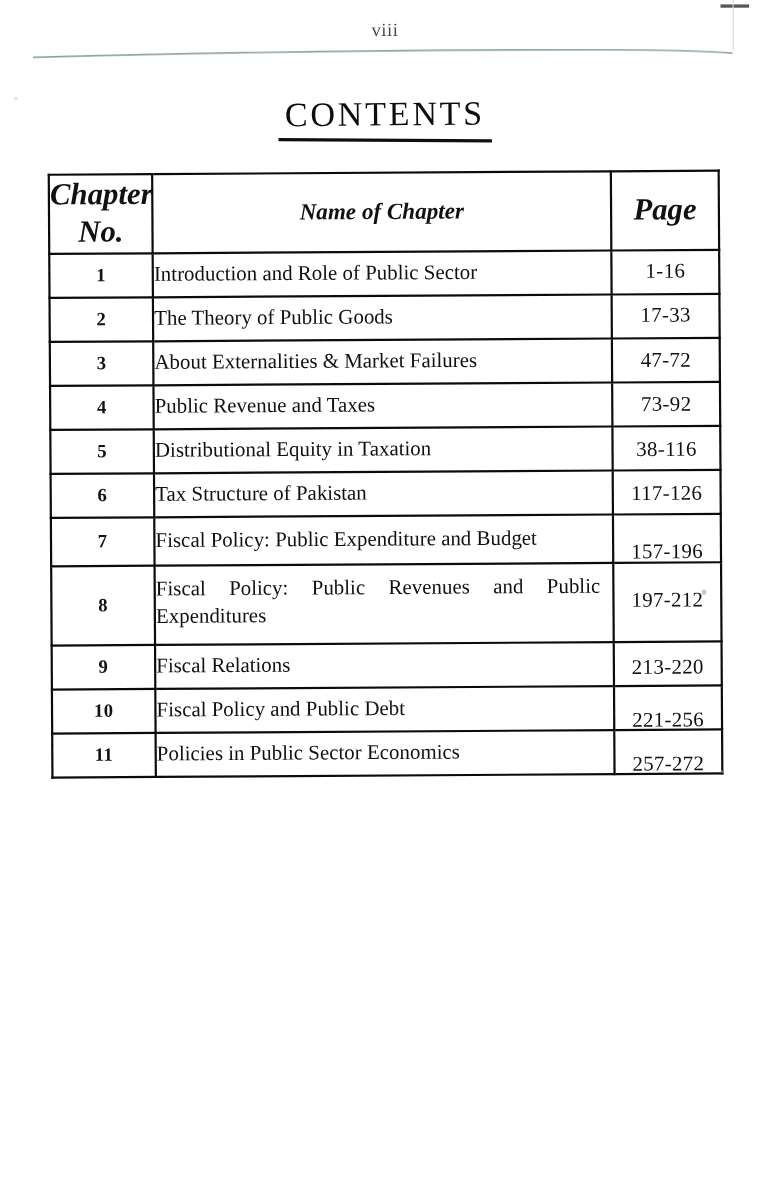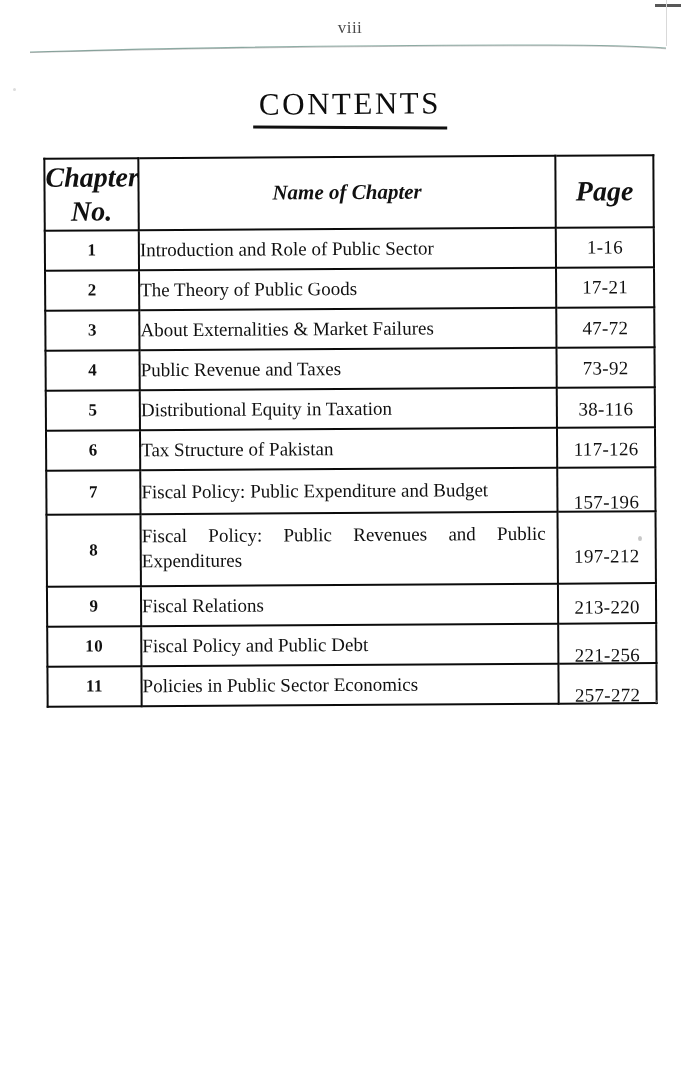--- a/index.html
+++ b/index.html
@@ -216,21 +216,21 @@
         <td class="num-cell">1</td>
         <td class="name-cell">Introduction and Role of Public Sector</td>
         <td class="page-cell drift1">
             <span class="pnum">1-16</span>
           </td>
       </tr>
       <tr>
         <td class="num-cell">2</td>
         <td class="name-cell">The Theory of Public Goods</td>
         <td class="page-cell drift1">
-            <span class="pnum">17-21</span>
+            <span class="pnum">17-33</span>
           </td>
       </tr>
       <tr>
         <td class="num-cell">3</td>
         <td class="name-cell">About Externalities &amp; Market Failures</td>
         <td class="page-cell drift2">
             <span class="pnum">47-72</span>
           </td>
       </tr>
       <tr>
@@ -260,21 +260,21 @@
         <td class="page-cell drift4">
             <span class="pnum">157-196</span>
           </td>
       </tr>
       <tr>
         <td class="num-cell">8</td>
         <td class="name-cell justify">
           <span class="line1">Fiscal Policy: Public Revenues and Public</span>
           <span class="line2">Expenditures</span>
         </td>
-        <td class="page-cell drift4" style="vertical-align:top;padding-top:10px;">
+        <td class="page-cell drift4" style="vertical-align:top;">
             <span class="pnum">197-212</span>
           </td>
       </tr>
       <tr>
         <td class="num-cell">9</td>
         <td class="name-cell">Fiscal Relations</td>
         <td class="page-cell drift5">
             <span class="pnum">213-220</span>
           </td>
       </tr>

